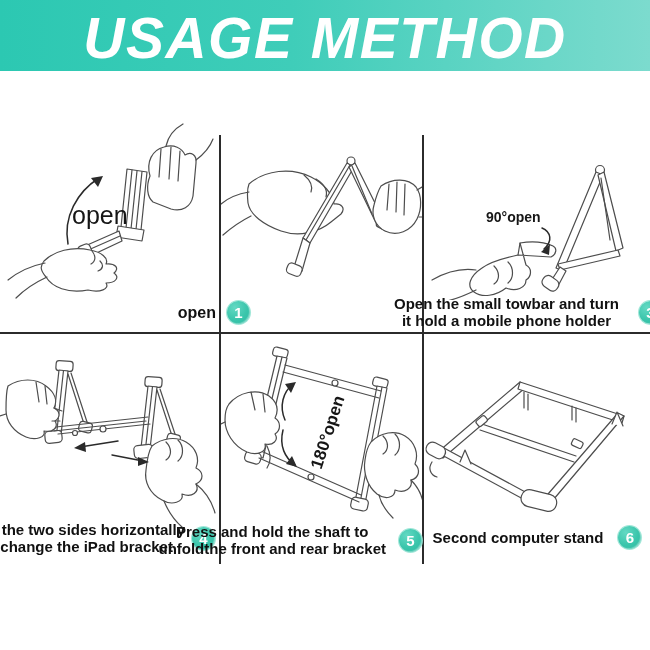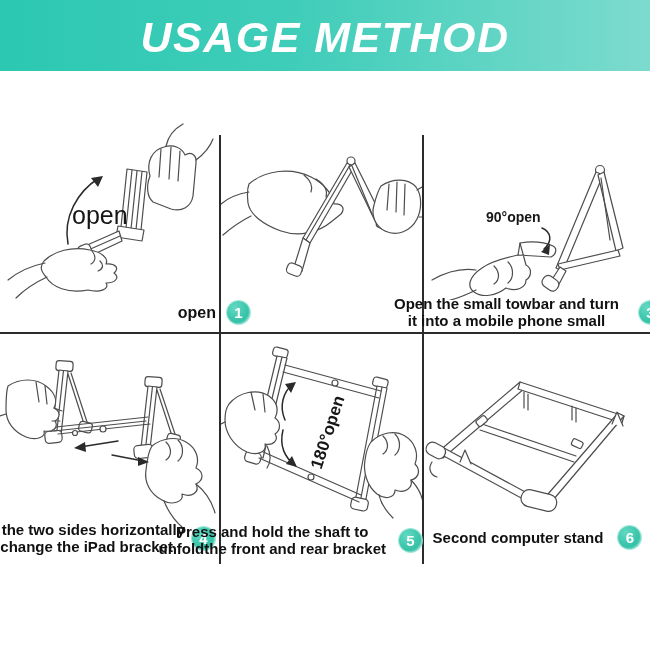--- a/index.html
+++ b/index.html
@@ -7,21 +7,21 @@
     position:relative;width:650px;height:650px;background:#ffffff;overflow:hidden;
     font-family:"Liberation Sans", sans-serif;color:#141414;
   }
   
   .banner{
     position:absolute;left:0;top:0;width:650px;height:71px;
     background:linear-gradient(90deg,#2cc8b2 0%,#3fcdb9 45%,#7cdbce 100%);
     display:flex;align-items:center;justify-content:center;
   }
   .banner h1{
-    margin:0;color:#ffffff;font-size:43px;font-weight:bold;font-style:italic;
+    margin:0;color:#ffffff;font-size:57px;font-weight:bold;font-style:italic;
     letter-spacing:1.5px;transform:translateY(2px);
   }
   
   .hline{position:absolute;left:0;top:332px;width:650px;height:2px;background:#2b2b2b;}
   .vline{position:absolute;top:135px;width:2px;height:429px;background:#2b2b2b;}
   .v1{left:219px;} .v2{left:422px;}
   
   .panel{position:absolute;}
   .p1{left:0;top:120px;width:256px;height:212px;}
   .p2{left:221px;top:120px;width:201px;height:212px;}
@@ -137,21 +137,21 @@
       </g>
       <g>
         <path class="arrow" d="M118 108 C127 112 129 121 120 129"></path>
         <polygon class="ah" points="117,132 126,124 125,135"></polygon>
       </g>
       <text class="note" x="62" y="102" font-size="14" font-weight="bold">90°open</text>
     </svg>
     <div class="caption">
       <div class="cap-text">
         <div>Open the small towbar and turn</div>
-        <div>it into a mobile phone small</div>
+        <div>it hold a mobile phone holder</div>
       </div>
       <span class="badge">3</span>
     </div>
   </section>
 
   <section class="panel p4">
     <svg width="219" height="200" viewBox="0 0 219 200">
       <g class="art">
         <rect class="artf" x="56" y="27" width="17" height="10" rx="3" transform="rotate(4 64 32)"></rect>
         <path class="artf" d="M59 36 L52 100 L61 101 L68 37 Z"></path>

